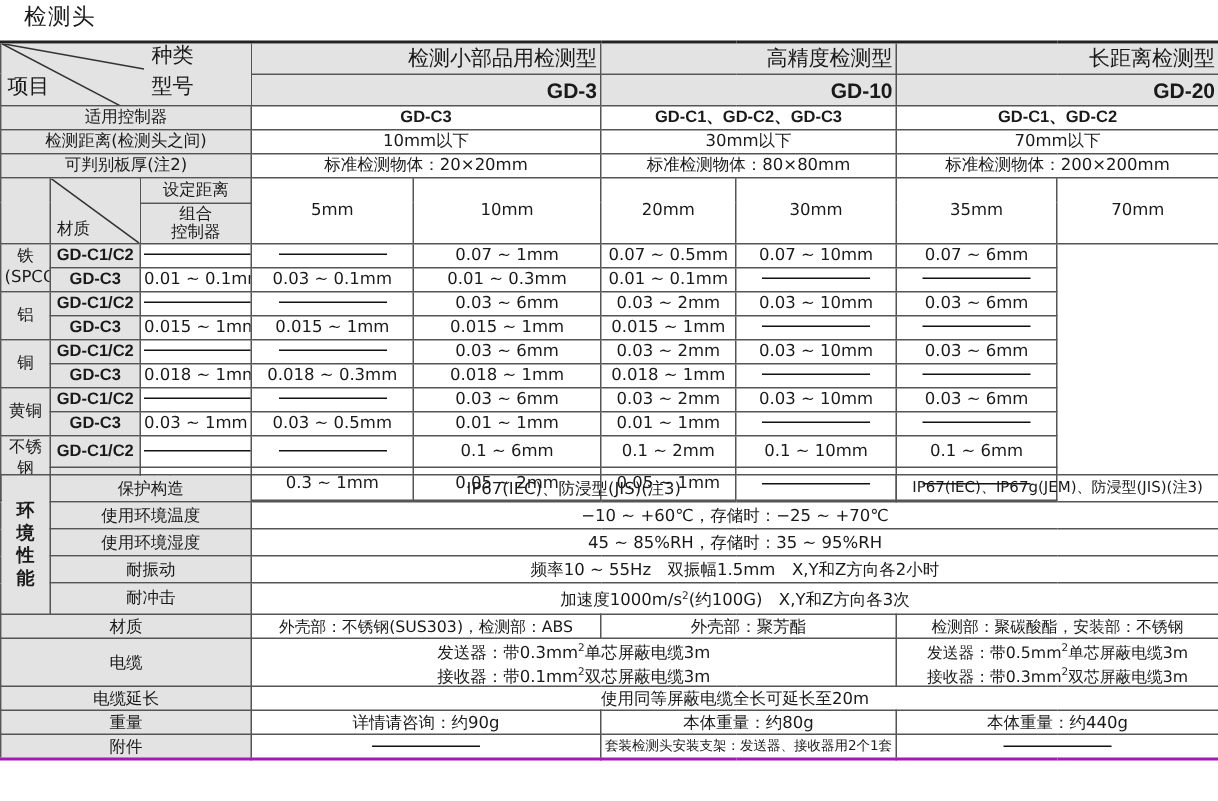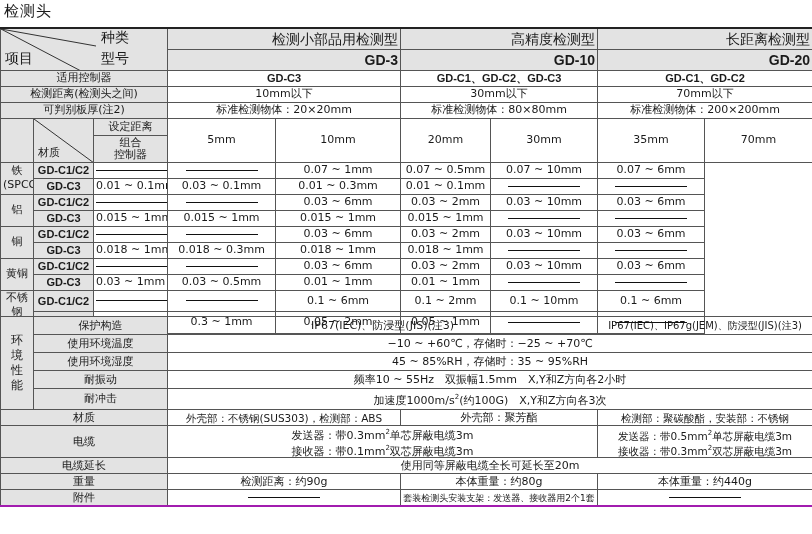--- a/index.html
+++ b/index.html
@@ -1,31 +1,31 @@
 <!DOCTYPE html>
 <html><head>
 <meta charset="utf-8">
 <style>
   * { box-sizing: border-box; margin: 0; padding: 0; }
   body { width: 812px; height: 534px; background: #ffffff; font-family: "DejaVu Sans", "Liberation Sans", sans-serif; color: #1a1a1a; overflow: hidden; position: relative; }
-  .title { position: absolute; left: 4px; top: 2px; font-size: 15px; letter-spacing: 1px; }
+  .title { position: absolute; left: 16px; top: 2px; font-size: 15px; letter-spacing: 1px; }
   table { position: absolute; left: 0; top: 27px; width: 812px; border-collapse: collapse; table-layout: fixed; font-size: 11px; }
   td { border: 1px solid #555; text-align: center; vertical-align: middle; height: 16px; line-height: 14px; padding: 0 2px; white-space: nowrap; overflow: hidden; }
   .hd { background: #e3e3e3; }
   .big { font-size: 14px; height: 20px; text-align: right; }
   .bold { font-weight: bold; font-family: "Liberation Sans", sans-serif; }
   .thick-top td, td.thick-top { border-top: 2px solid #222; }
   .dash { display: inline-block; width: 72px; height: 0; border-top: 1px solid #111; vertical-align: middle; }
   .corner { position: relative; background: #e3e3e3; }
   .corner svg { position: absolute; left: 0; top: 0; }
   .corner .l1 { position: absolute; right: 38px; top: 1px; font-size: 14px; }
   .corner .l2 { position: absolute; right: 38px; top: 22px; font-size: 14px; }
   .corner .l3 { position: absolute; left: 4px; top: 22px; font-size: 14px; }
   .inner-corner { position: relative; padding: 0; }
-  .vert { line-height: 15px; white-space: normal; width: 12px; margin: 16px auto; }
+  .vert { line-height: 15px; white-space: normal; width: 12px; margin: 16px auto; font-weight: bold; }
   .notes { position: absolute; left: 3px; top: 489px; font-size: 10px; line-height: 14.5px; }
   sup { font-size: 7px; }
 </style>
 </head>
 <body>
 
 <div class="title">检测头</div>
 
 <table>
   <colgroup>
@@ -257,21 +257,21 @@
       <span>发送器：带0.5mm</span><sup>2</sup><span>单芯屏蔽电缆3m</span><br>
       <span>接收器：带0.3mm</span><sup>2</sup><span>双芯屏蔽电缆3m</span>
     </td>
   </tr>
   <tr>
     <td class="hd" colspan="3">电缆延长</td>
     <td colspan="6">使用同等屏蔽电缆全长可延长至20m</td>
   </tr>
   <tr>
     <td class="hd" colspan="3">重量</td>
-    <td colspan="2">检测距离：约90g</td>
+    <td colspan="2">详情请咨询：约90g</td>
     <td colspan="2">本体重量：约80g</td>
     <td colspan="2">本体重量：约440g</td>
   </tr>
   <tr style="border-bottom:2px solid #a21caf">
     <td class="hd" colspan="3">附件</td>
     <td colspan="2"><span class="dash"></span></td>
     <td colspan="2" style="font-size:9px">套装检测头安装支架：发送器、接收器用2个1套</td>
     <td colspan="2"><span class="dash"></span></td>
   </tr>
 </tbody>

